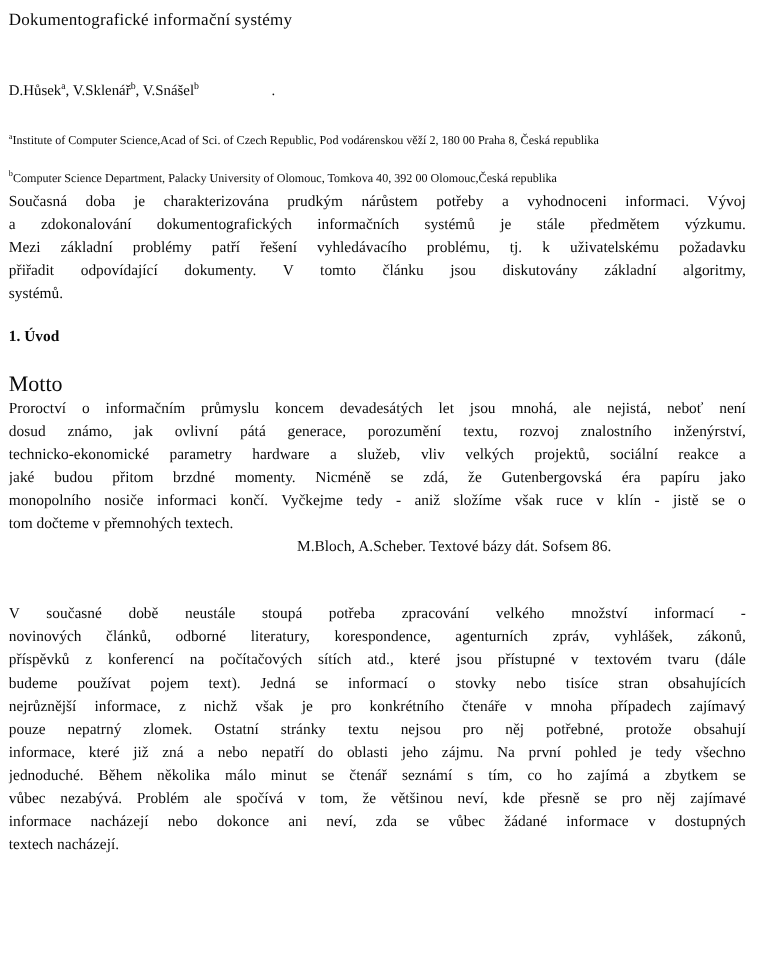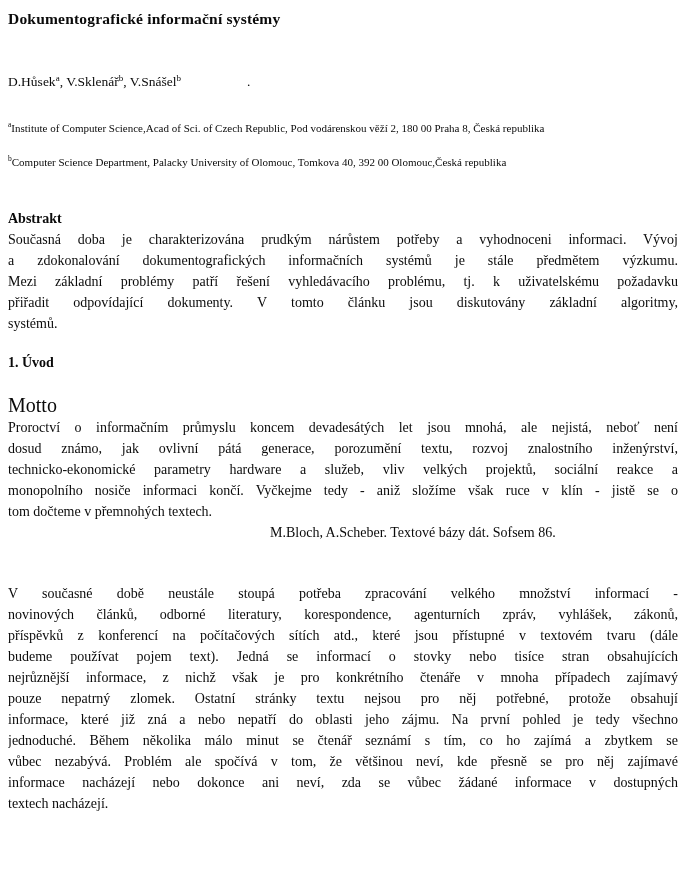--- a/index.html
+++ b/index.html
@@ -18,21 +18,21 @@
     box-sizing: border-box;
     width: 688px;
     height: 887px;
     padding: 10px 10px 0 8px;
   }
   
   .doc-title {
     margin: 0;
     font-size: 15.5px;
     line-height: 18px;
-    font-weight: bold;
+    font-weight: normal;
     letter-spacing: 0.2px;
   }
   
   .authors {
     margin: 45px 0 0 0;
     font-size: 13.5px;
     line-height: 18px;
   }
   .authors sup {
     font-size: 9px;
@@ -95,38 +95,38 @@
 <div class="page">
 
   <h1 class="doc-title">Dokumentografické informační systémy</h1>
 
   <p class="authors"><span><span>D.Hůsek</span><sup>a</sup><span>, </span></span><span><span>V.Sklenář</span><sup>b</sup><span>, </span></span><span><span>V.Snášel</span><sup>b</sup><span></span></span><span class="trail-dot">.</span></p>
 
   <p class="affil affil-a"><sup>a</sup><span>Institute of Computer Science,Acad of Sci. of Czech Republic, Pod vodárenskou věží 2, 180 00 Praha 8, Česká republika</span></p>
 
   <p class="affil affil-b"><sup>b</sup><span>Computer Science Department, Palacky University of Olomouc, Tomkova 40, 392 00 Olomouc,Česká republika</span></p>
 
-  <h2 class="sec-heading abstract-heading">Abstrakt</h2>
 
   <div class="para abstract-para">
       <div class="jline">Současná doba je charakterizována prudkým nárůstem potřeby a vyhodnoceni informaci. Vývoj</div>
       <div class="jline">a zdokonalování dokumentografických informačních systémů je stále předmětem výzkumu.</div>
       <div class="jline">Mezi základní problémy patří řešení vyhledávacího problému, tj. k uživatelskému požadavku</div>
       <div class="jline">přiřadit odpovídající dokumenty. V tomto článku jsou diskutovány základní algoritmy,</div>
       <div class="jline jlast">systémů.</div>
     </div>
 
   <h2 class="sec-heading uvod-heading">1. Úvod</h2>
 
   <p class="motto-label">Motto</p>
 
   <div class="para motto-para">
       <div class="jline">Proroctví o informačním průmyslu koncem devadesátých let jsou mnohá, ale nejistá, neboť není</div>
       <div class="jline">dosud známo, jak ovlivní pátá generace, porozumění textu, rozvoj znalostního inženýrství,</div>
       <div class="jline">technicko-ekonomické parametry hardware a služeb, vliv velkých projektů, sociální reakce a</div>
+      <div class="jline">jaké budou přitom brzdné momenty. Nicméně se zdá, že Gutenbergovská éra papíru jako</div>
       <div class="jline">monopolního nosiče informaci končí. Vyčkejme tedy - aniž složíme však ruce v klín - jistě se o</div>
       <div class="jline jlast">tom dočteme v přemnohých textech.</div>
     </div>
 
   <p class="attribution">M.Bloch, A.Scheber. Textové bázy dát. Sofsem 86.</p>
 
   <div class="para body-para">
       <div class="jline">V současné době neustále stoupá potřeba zpracování velkého množství informací -</div>
       <div class="jline">novinových článků, odborné literatury, korespondence, agenturních zpráv, vyhlášek, zákonů,</div>
       <div class="jline">příspěvků z konferencí na počítačových sítích atd., které jsou přístupné v textovém tvaru (dále</div>

